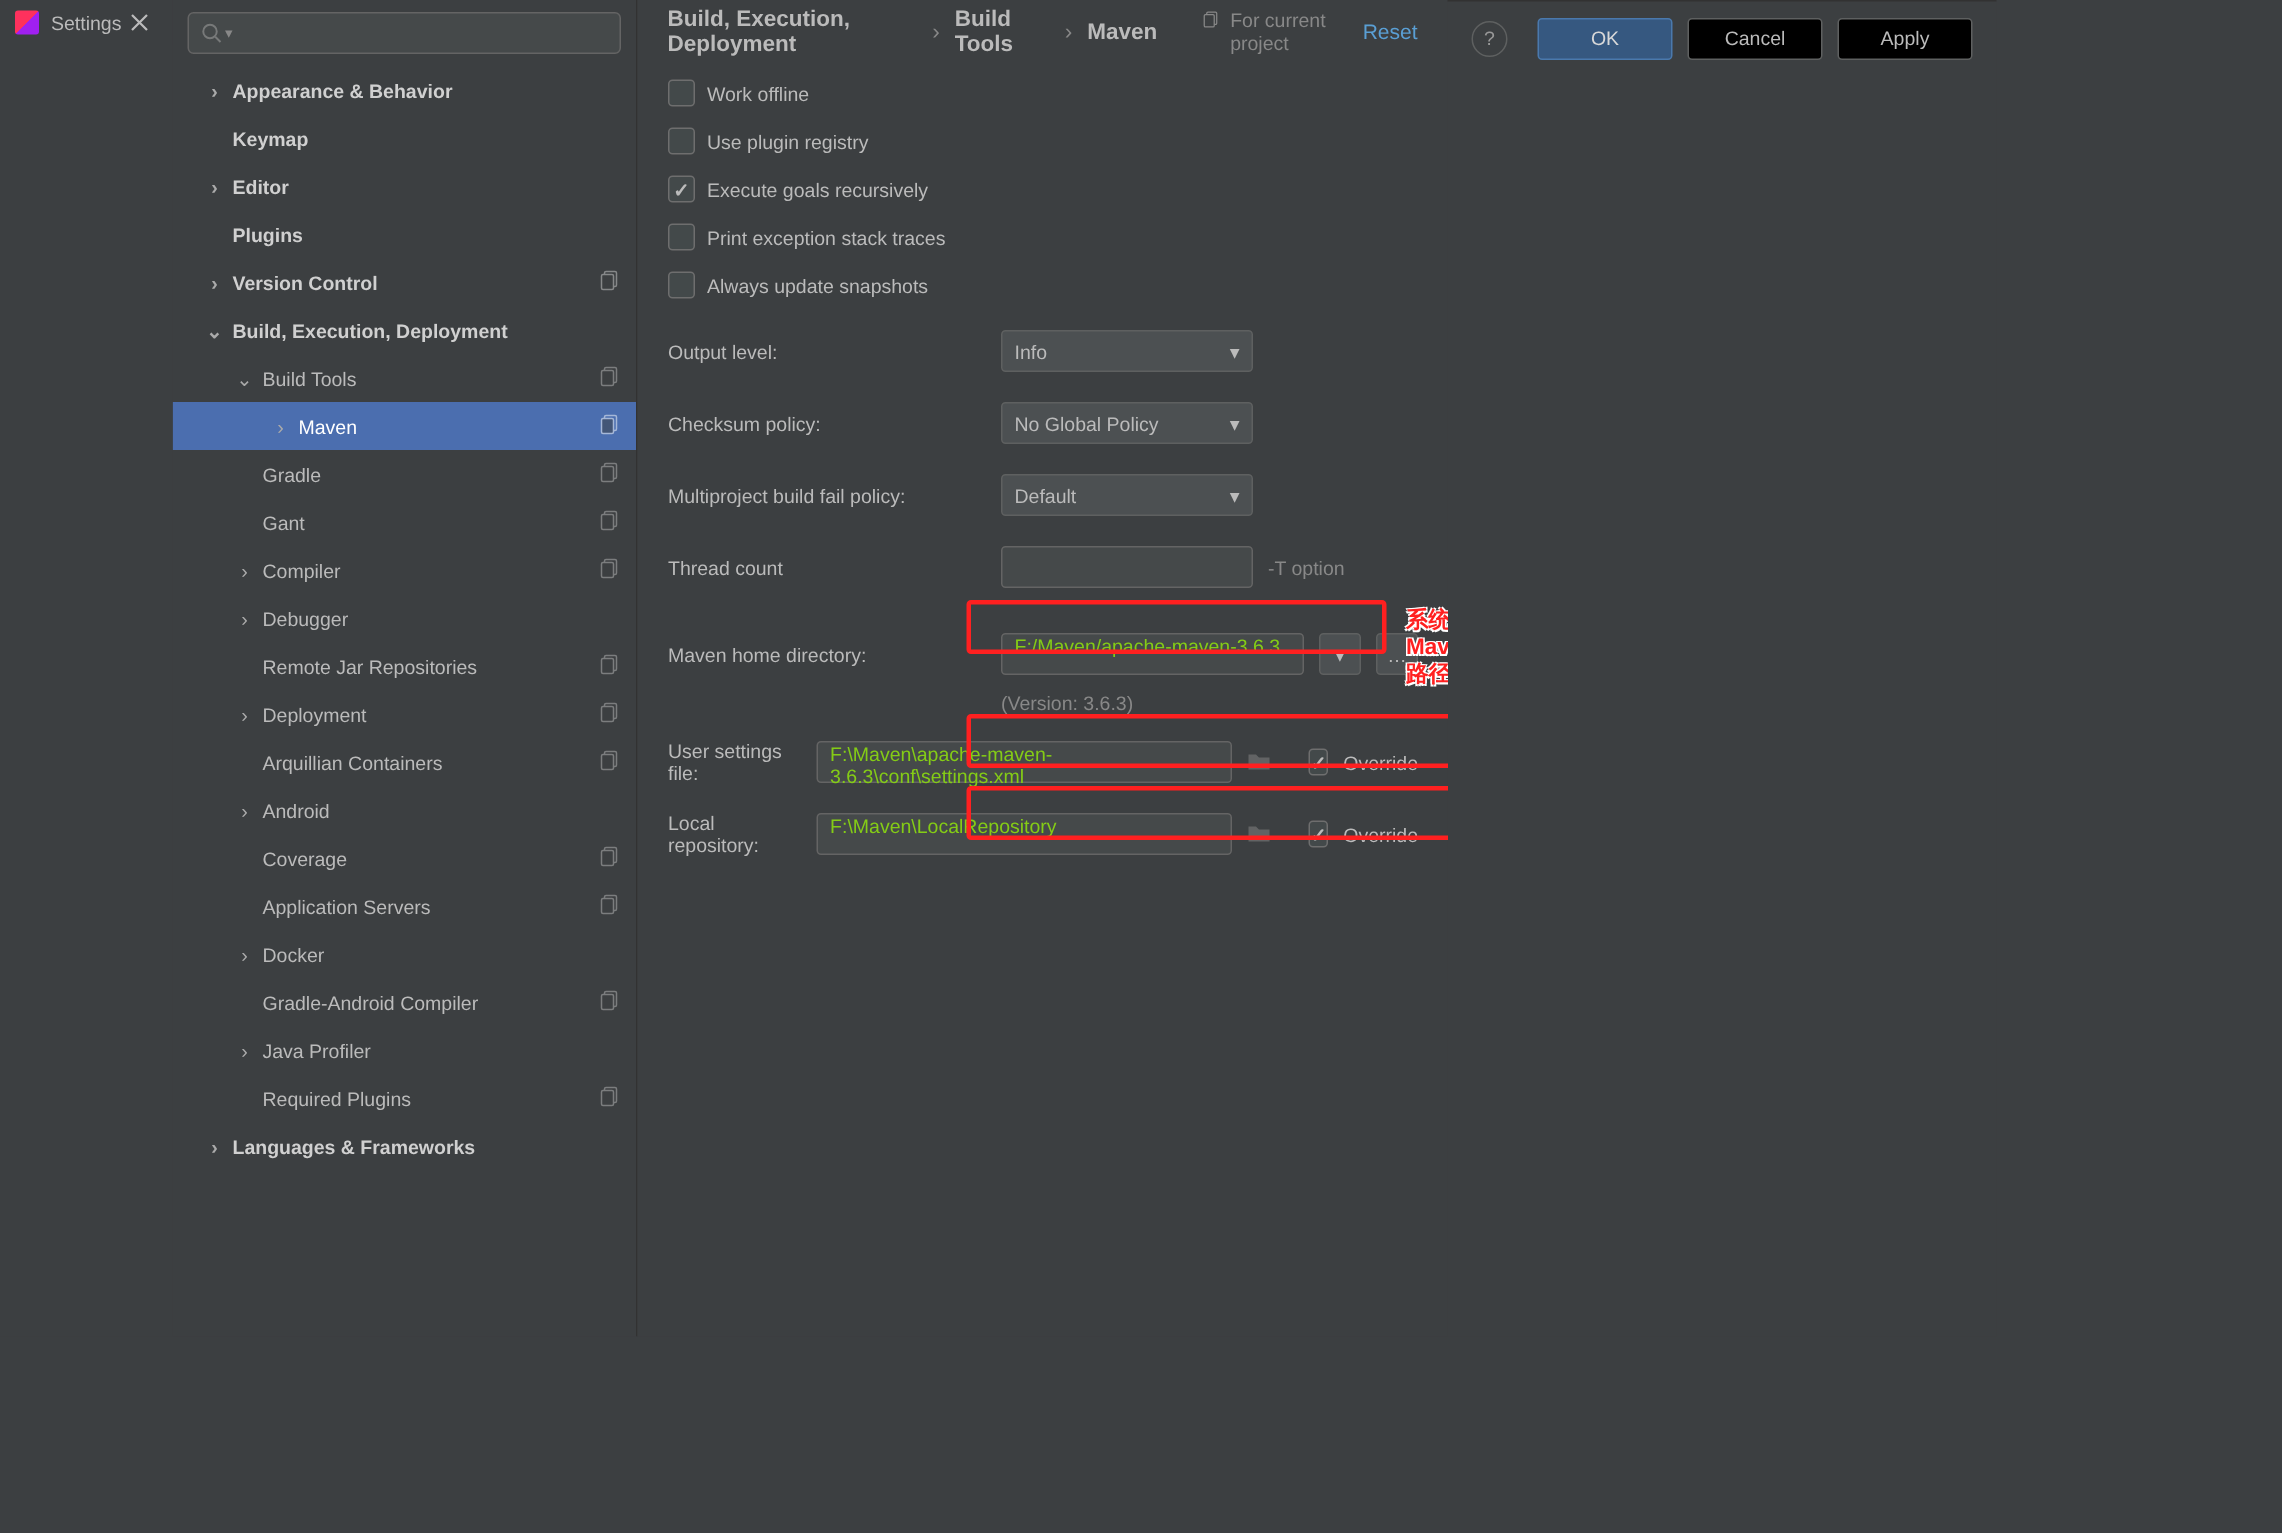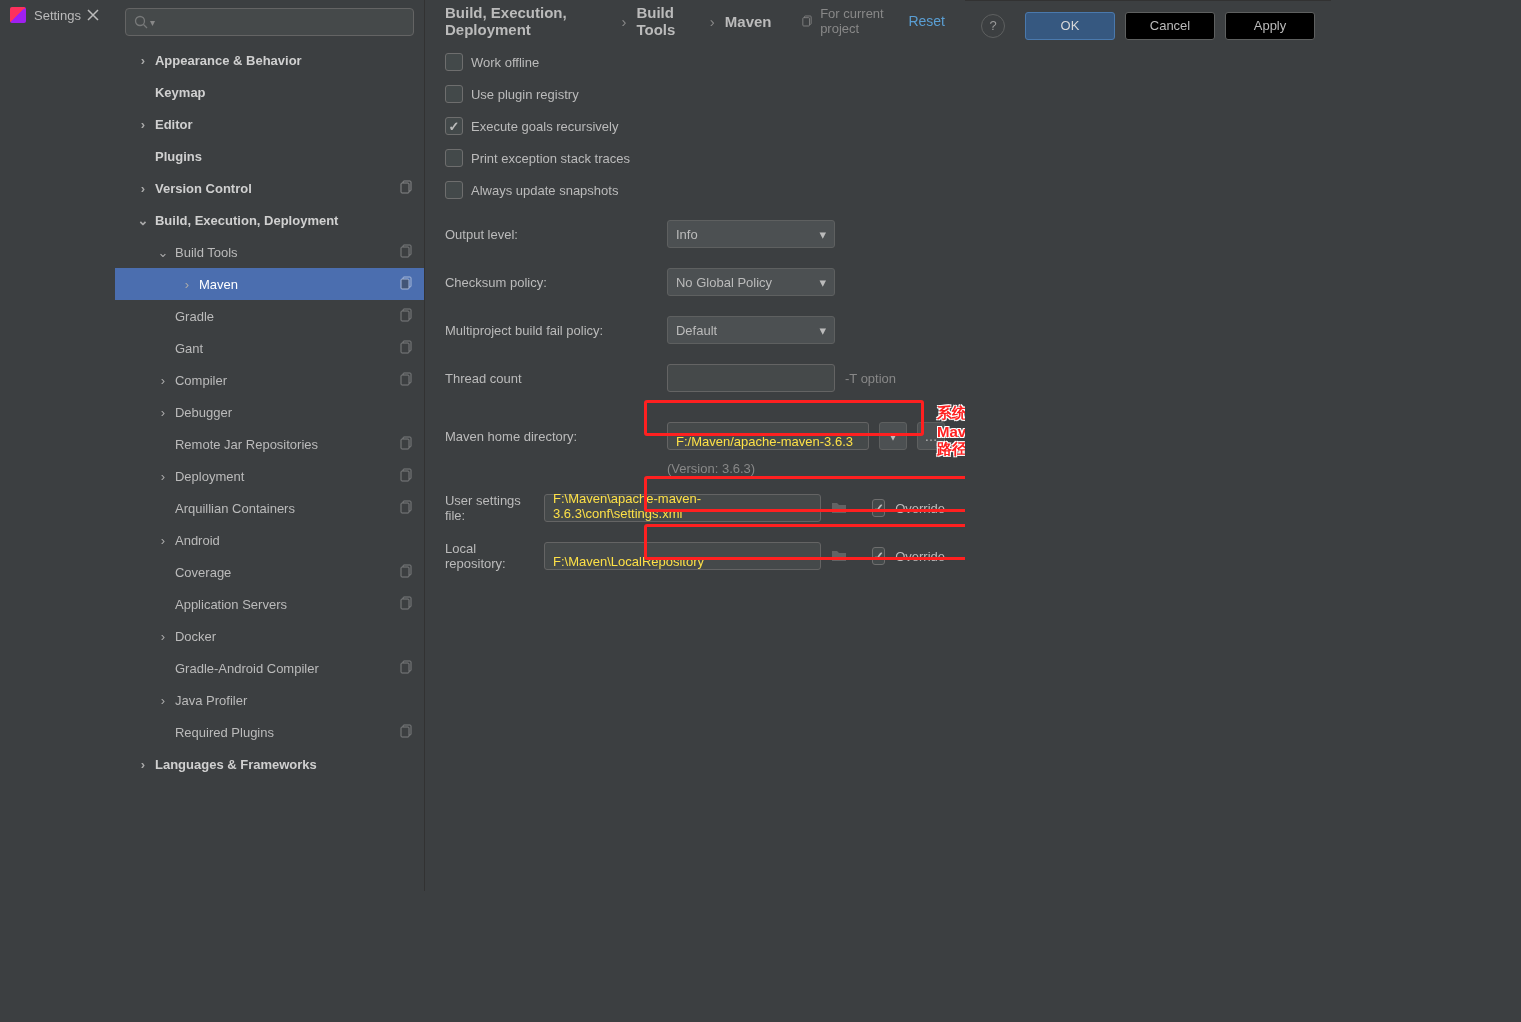--- a/index.html
+++ b/index.html
@@ -107,21 +107,21 @@
     }
     .breadcrumb-row {
       height: 42px;
       display: flex;
       align-items: center;
       padding: 0 20px;
     }
     .breadcrumb { display: flex; align-items: center; gap: 10px; font-size: 15px; }
     .breadcrumb .crumb { color: #bbbbbb; font-weight: bold; }
     .breadcrumb .sep { color: #888; }
-    .for-project { margin-left: 31px; color: #888; display: flex; align-items: center; gap: 6px; }
+    .for-project { margin-left: 31px; color: #888; display: flex; gap: 6px; }
     .reset-link { margin-left: auto; color: #5a9fd4; cursor: pointer; font-size: 14px; }
 
     .content {
       flex: 1;
       padding: 4px 20px 10px 20px;
       overflow-y: auto;
     }
     .checkbox-row {
       display: flex;
       align-items: center;
@@ -163,23 +163,23 @@
       justify-content: space-between;
       color: #bbbbbb;
       cursor: pointer;
     }
     .text-input {
       height: 28px;
       background: #45494a;
       border: 1px solid #646464;
       border-radius: 3px;
       padding: 0 8px;
-      color: #fde047;
-      display: flex;
-      align-items: flex-end;
+      color: #84cc16;
+      display: flex;
+      align-items: flex-start;
     }
     .text-input.wide { flex: 1; }
     .hint { color: #888; }
     .small-btn {
       width: 28px; height: 28px;
       background: #4c5052;
       border: 1px solid #5e6060;
       border-radius: 3px;
       display: flex;
       align-items: center;

